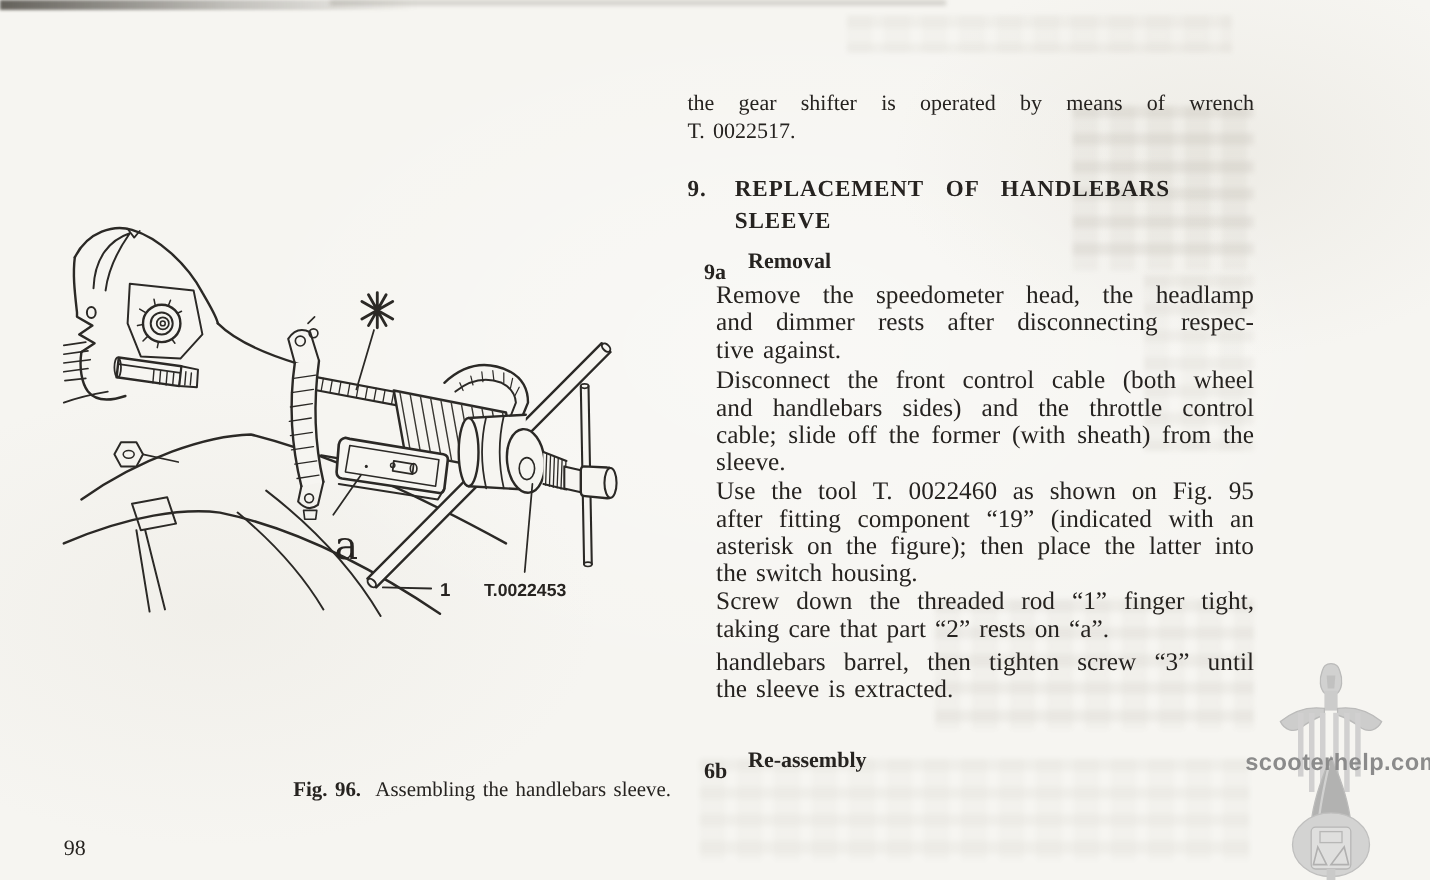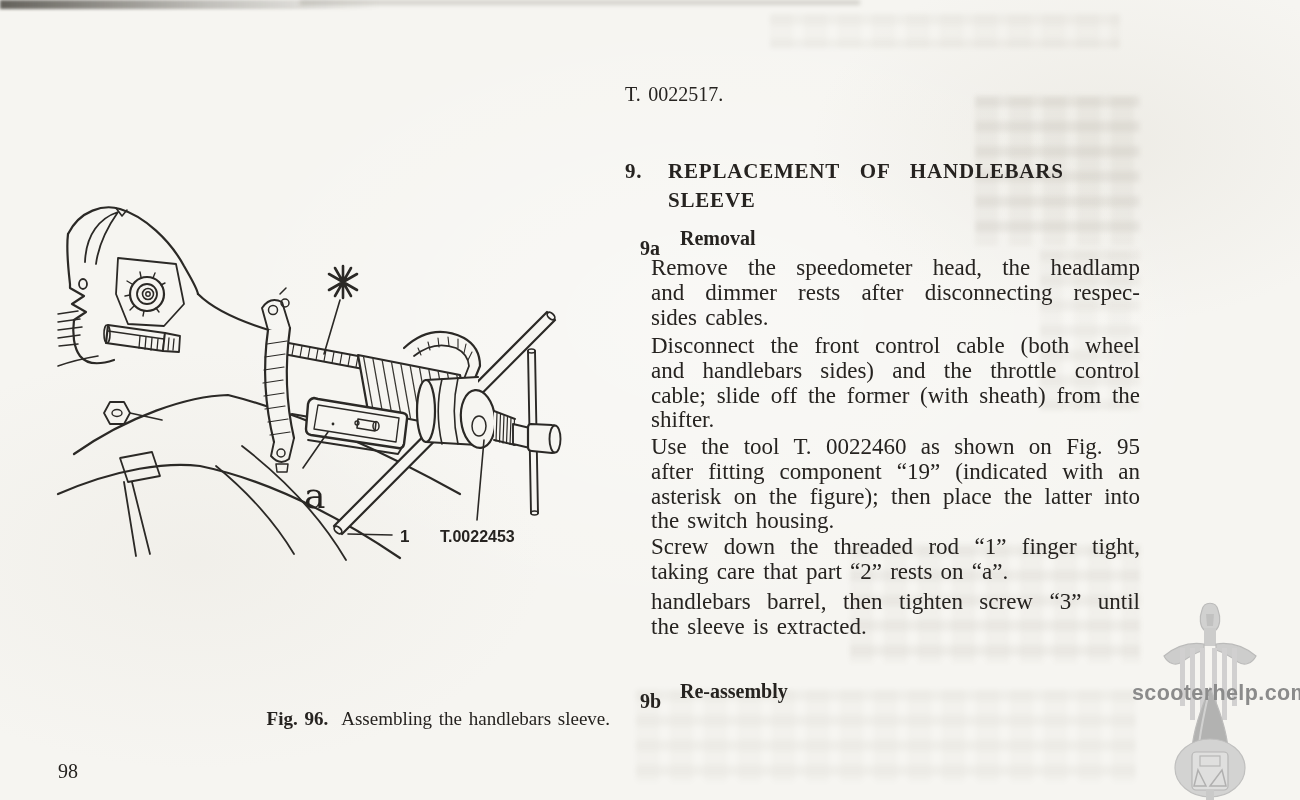--- a/index.html
+++ b/index.html
@@ -221,65 +221,66 @@
 
 <div class="abs caption">
   <span class="cap-label">Fig. 96.</span><span>Assembling the handlebars sleeve.</span>
 </div>
 
 <div class="abs pagenum">98</div>
 
 <div class="col">
 
   <div class="blk intro" style="top:82px">
+    <div class="ln j">the gear shifter is operated by means of wrench</div>
     <div class="ln wrapln">T. 0022517.</div>
   </div>
 
   <div class="blk sec-head" style="top:157px">
     <span class="sec-num">9.</span>
     <span class="sec-title"><span>REPLACEMENT OF HANDLEBARS</span><br><span>SLEEVE</span></span>
   </div>
 
   <div class="blk sub-head" style="top:226px">
     <span class="sub-num">9a</span>
     <span>Removal</span>
   </div>
 
   <div class="blk indent" style="top:256px">
     <div class="ln j">Remove the speedometer head, the headlamp</div>
     <div class="ln j">and dimmer rests after disconnecting respec-</div>
-    <div class="ln wrapln">sides cables.</div>
+    <div class="ln wrapln">tive against.</div>
   </div>
 
   <div class="blk indent" style="top:334px">
     <div class="ln j">Disconnect the front control cable (both wheel</div>
     <div class="ln j">and handlebars sides) and the throttle control</div>
     <div class="ln j">cable; slide off the former (with sheath) from the</div>
-    <div class="ln wrapln">shifter.</div>
+    <div class="ln wrapln">sleeve.</div>
   </div>
 
   <div class="blk indent" style="top:435px">
     <div class="ln j">Use the tool T. 0022460 as shown on Fig. 95</div>
     <div class="ln j">after fitting component “19” (indicated with an</div>
     <div class="ln j">asterisk on the figure); then place the latter into</div>
     <div class="ln wrapln">the switch housing.</div>
   </div>
 
   <div class="blk indent" style="top:535px">
     <div class="ln j">Screw down the threaded rod “1” finger tight,</div>
     <div class="ln wrapln">taking care that part “2” rests on “a”.</div>
   </div>
 
   <div class="blk indent" style="top:590px">
     <div class="ln j">handlebars barrel, then tighten screw “3” until</div>
     <div class="ln wrapln">the sleeve is extracted.</div>
   </div>
 
   <div class="blk sub-head" style="top:679px">
-    <span class="sub-num">9b</span>
+    <span class="sub-num">6b</span>
     <span>Re-assembly</span>
   </div>
 
   <div class="blk indent" style="top:709px">
   </div>
 </div>
 
 <svg class="abs wm" viewBox="0 0 115 204">
   <g stroke="#adadad" stroke-width="1.2">
     <path d="M 52,14 C 54,5 66,5 68,14 C 71,22 70,30 66,34 L 54,34 C 50,30 49,22 52,14 Z" fill="#c9c9c9"></path>

